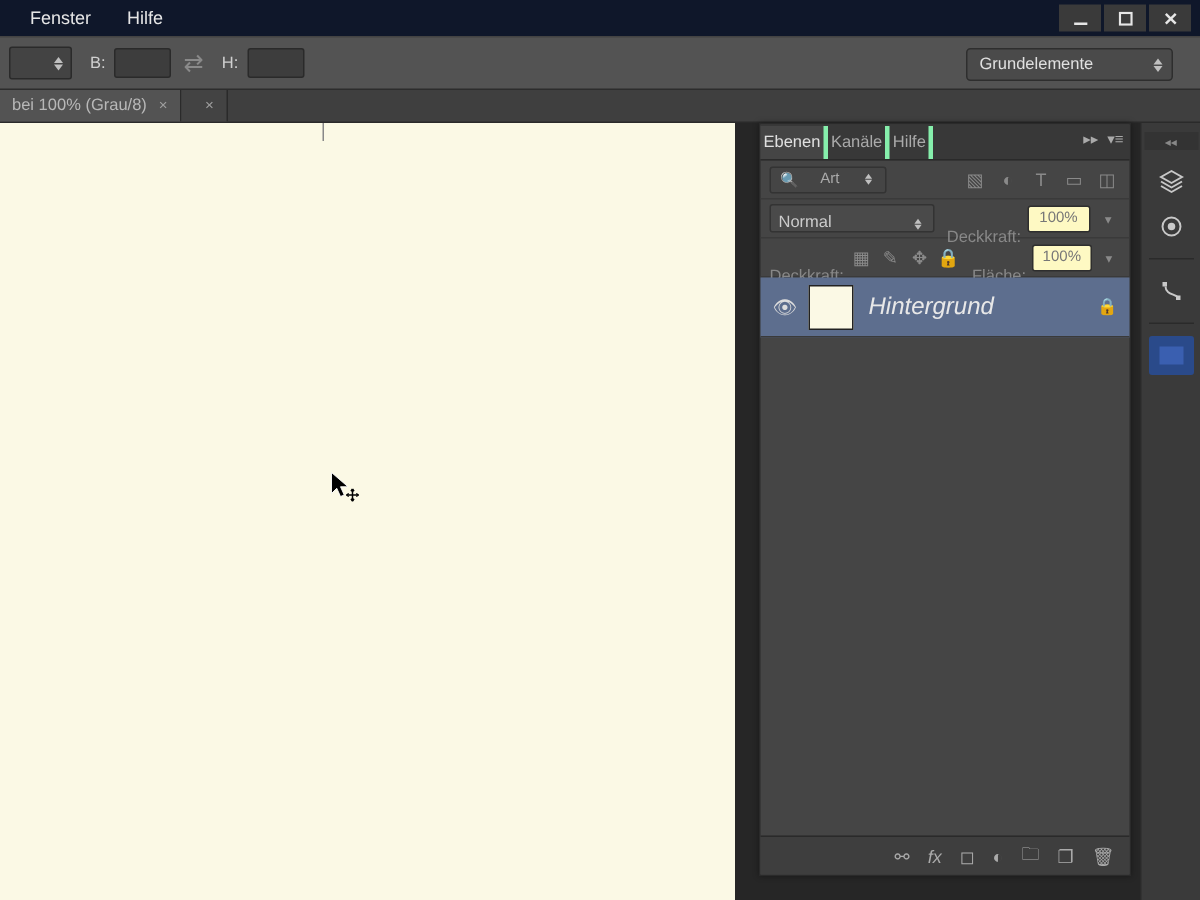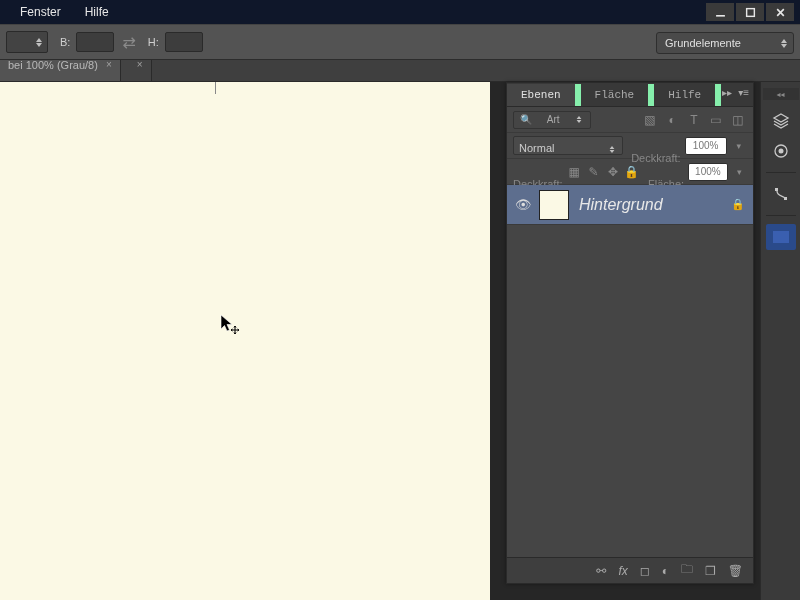--- a/index.html
+++ b/index.html
@@ -13,45 +13,45 @@
 
 .options-bar { height: 36px; background: #535353; border-top: 1px solid #434343; border-bottom: 1px solid #2c2c2c; display: flex; align-items: center; padding: 0 6px; position: relative; }
 .opt-dd { width: 42px; height: 22px; background: #434343; border: 1px solid #2a2a2a; border-radius: 2px; display: flex; align-items: center; justify-content: flex-end; padding-right: 3px; }
 .opt-triangles { width: 10px; display:flex; flex-direction:column; align-items:center; gap:1px;}
 .tri-up { width:0;height:0;border-left:3px solid transparent;border-right:3px solid transparent;border-bottom:4px solid #c0c0c0;}
 .tri-down{ width:0;height:0;border-left:3px solid transparent;border-right:3px solid transparent;border-top:4px solid #c0c0c0;}
 .opt-label { color: #d0d0d0; font-size: 11px; margin: 0 6px 0 12px; }
 .opt-field { width: 38px; height: 20px; background: #3d3d3d; border: 1px solid #2a2a2a; border-radius: 2px; }
 .swap-icon { color: #8a8a8a; margin: 0 8px; }
 .opt-button { height: 22px; padding: 0 14px; background: #4a4a4a; border: 1px solid #2e2e2e; border-radius: 3px; color: #d0d0d0; font-size: 11px; display: flex; align-items: center; margin-left: 26px; }
-.right-dd { position: absolute; right: 6px; top: 7px; width: 138px; height: 22px; background: #4a4a4a; border: 1px solid #2e2e2e; border-radius: 3px; display: flex; align-items: center; padding: 0 4px 0 8px; color: #e0e0e0; font-size: 11px; justify-content: space-between; }
+.right-dd { position: absolute; right: 18px; top: 7px; width: 138px; height: 22px; background: #4a4a4a; border: 1px solid #2e2e2e; border-radius: 3px; display: flex; align-items: center; padding: 0 4px 0 8px; color: #e0e0e0; font-size: 11px; justify-content: space-between; }
 
 .tabbar { height: 22px; background: #3f3f3f; display: flex; align-items: flex-end; border-bottom: 1px solid #2a2a2a; }
-.doc-tab { height: 22px; padding: 0 8px; display: flex; font-size: 11px; color: #c8c8c8; border-right: 1px solid #2a2a2a; }
+.doc-tab { height: 22px; padding: 0 8px; display: flex; align-items: center; font-size: 11px; color: #c8c8c8; border-right: 1px solid #2a2a2a; }
 .doc-tab.inactive { background: #535353; color: #b8b8b8; }
 .doc-tab.active { background: #434343; color: #e6e6e6; }
 .tab-close { margin-left: 8px; font-size: 10px; color: #a0a0a0; }
 
 .workspace { position: absolute; top: 82px; left: 0; right: 0; bottom: 0; background: #262626; }
 .canvas { position: absolute; left: 0; top: 0; width: 490px; height: 518px; background: #fbf9e5; }
 .ruler-mark { position:absolute; top:0; left:215px; width:1px; height:12px; background:#888; }
 .cursor { position: absolute; left: 220px; top: 232px; pointer-events: none; }
 
 .layers-panel { position: absolute; right: 46px; top: 82px; width: 248px; height: 502px; background: #454545; border: 1px solid #2a2a2a; display: flex; flex-direction: column; box-shadow: 0 0 4px rgba(0,0,0,.4); }
 .panel-tabs { height: 24px; background: #383838; display: flex; align-items: flex-end; border-bottom: 1px solid #2a2a2a; position:relative;}
-.ptab { height: 22px; padding: 0 14px; font-size: 11px; color: #aaa; display: flex; align-items: center; border-right:6px solid #86efac;font-family:Liberation Mono, monospace;}
+.ptab { height: 22px; padding: 0 2px; font-size: 11px; color: #aaa; display: flex; align-items: center; border-right:3px solid #86efac;}
 .ptab.active { background: #454545; color: #e0e0e0; }
 .panel-menu { position:absolute; right:4px; top:4px; display:flex; gap:6px; }
 .panel-menu span{ color:#aaa; font-size:10px;}
 
 .panel-row { height: 26px; display: flex; align-items: center; padding: 0 6px; border-bottom: 1px solid #3a3a3a; font-size: 11px; color: #aaa; gap:4px;}
 .filter-art { width: 78px; height: 18px; border: 1px solid #333; border-radius: 2px; display: flex; align-items: center; padding: 0 6px; color: #aaa; font-size: 10px; justify-content:space-between;}
 .icon-slot { width: 18px; text-align:center; color:#8a8a8a; font-size: 12px;}
 .blend-dd { width: 120px; height: 19px; background: #4a4a4a; border:1px solid #333; border-radius:2px; display:flex; align-items:flex-end; padding:0 5px; font-size:11px; color:#ccc; justify-content:space-between;}
-.pct-box { width: 46px; height: 18px; background:#ffffff; border:1px solid #2e2e2e; border-radius:2px; color:#777; font-size:10px; display:flex; align-items:center; justify-content:center;}
+.pct-box { width: 46px; height: 18px; background:#fef9c3; border:1px solid #2e2e2e; border-radius:2px; color:#777; font-size:10px; display:flex; align-items:center; justify-content:center;}
 .row-label { color:#888; font-size:11px;margin-top:24px; }
 
 .layer-item { height: 40px; background: #5d6e8e; display: flex; align-items: center; padding: 0 8px; border-bottom:1px solid #3a3a3a;}
 .eye { width:16px; color:#ddd; font-size:13px; text-align:center;}
 .thumb { width:30px; height:30px; background:#fbf9e5; border:1px solid #222; margin: 0 10px 0 8px;}
 .layer-name { color:#e8e8e8; font-size:16px; font-style: italic; flex:1;}
 .lock { color:#c8c8c8; font-size:11px;}
 
 .panel-footer { margin-top:auto; height: 26px; background:#3e3e3e; border-top:1px solid #2a2a2a; display:flex; align-items:center; justify-content:flex-end; gap:12px; padding: 0 10px; color:#aaa; font-size:12px;}
 
@@ -130,21 +130,21 @@
           <line x1="0" y1="4" x2="8" y2="4"></line>
         <path d="M4 0 L3 1.5 M4 0 L5 1.5 M4 8 L3 6.5 M4 8 L5 6.5 M0 4 L1.5 3 M0 4 L1.5 5 M8 4 L6.5 3 M8 4 L6.5 5"></path>
       </g>
     </svg>
   </div>
 </div>
 
 <div class="layers-panel">
   <div class="panel-tabs">
     <div class="ptab active">Ebenen</div>
-    <div class="ptab">Fläche</div>
+    <div class="ptab">Kanäle</div>
     <div class="ptab">Hilfe</div>
     <div class="panel-menu">
       <span>▸▸</span>
       <span>▾≡</span>
     </div>
   </div>
 
   <div class="panel-row">
     <div class="filter-art">
       <span style="color:#888">🔍</span>

